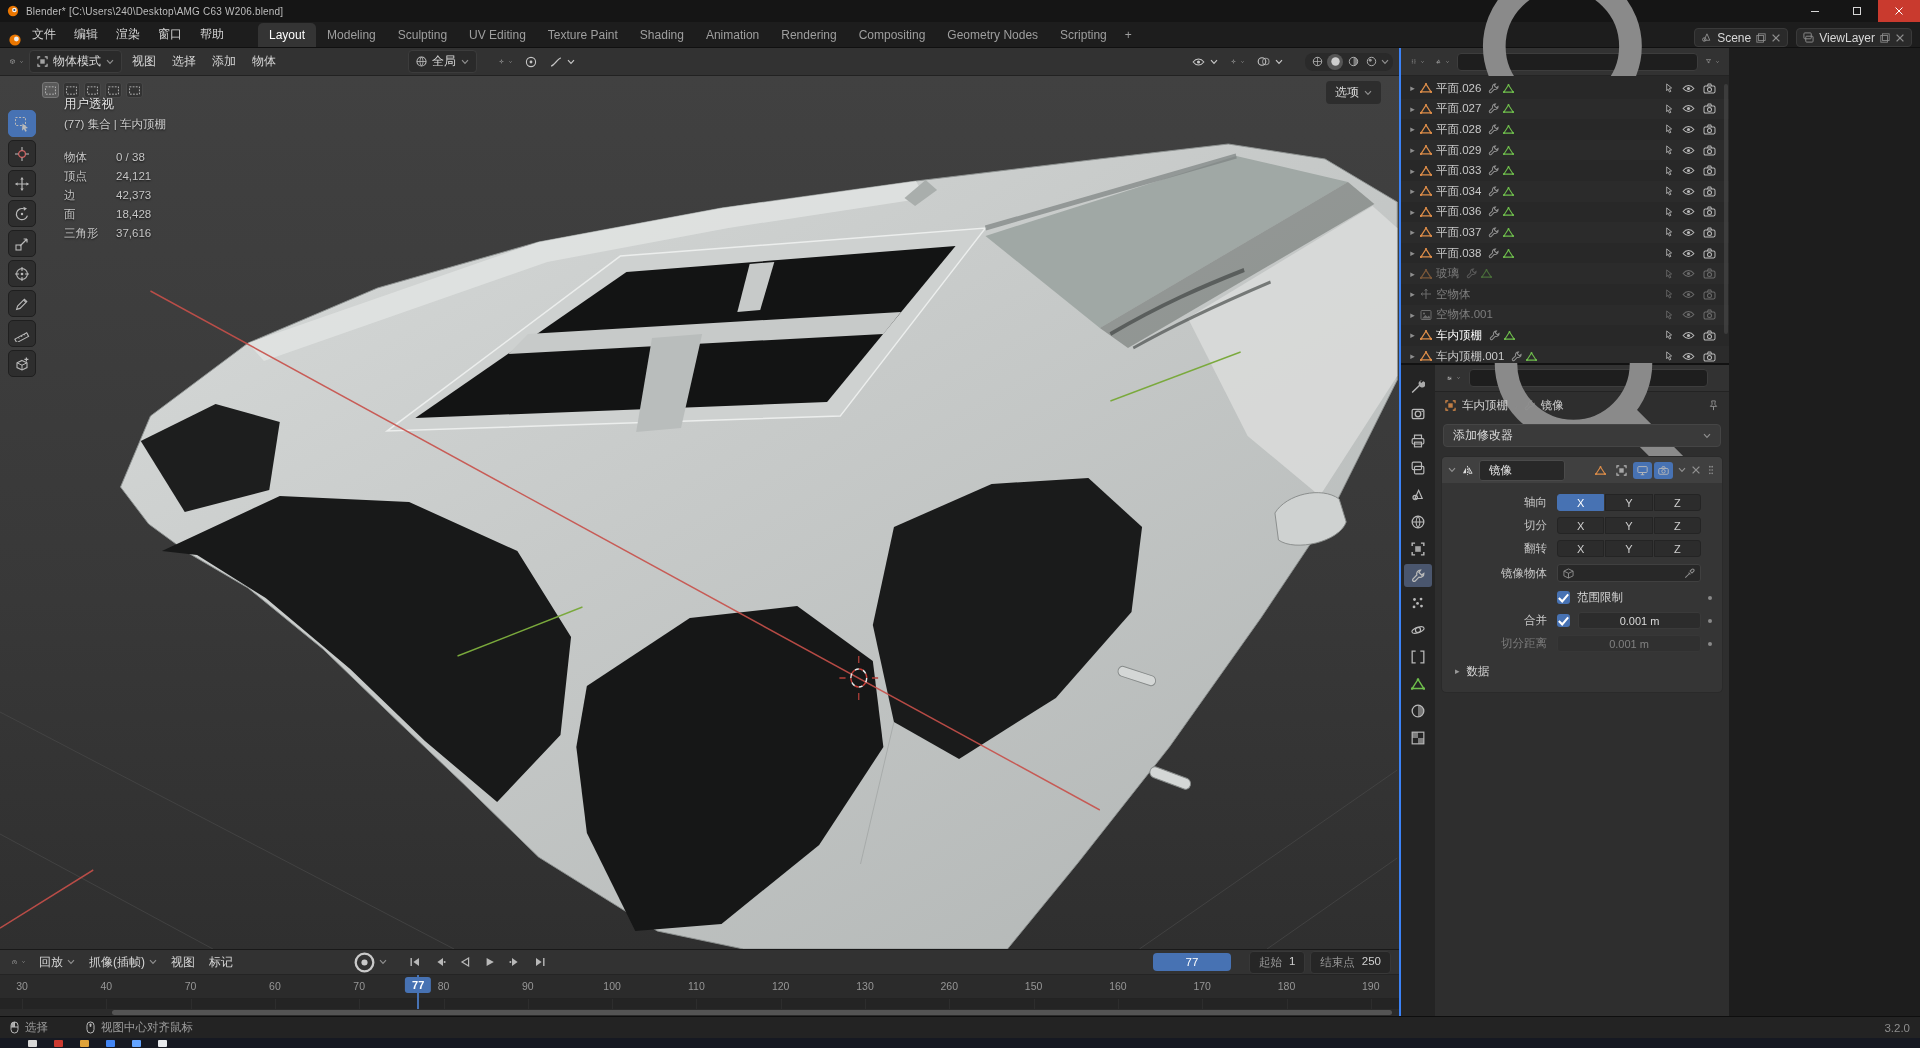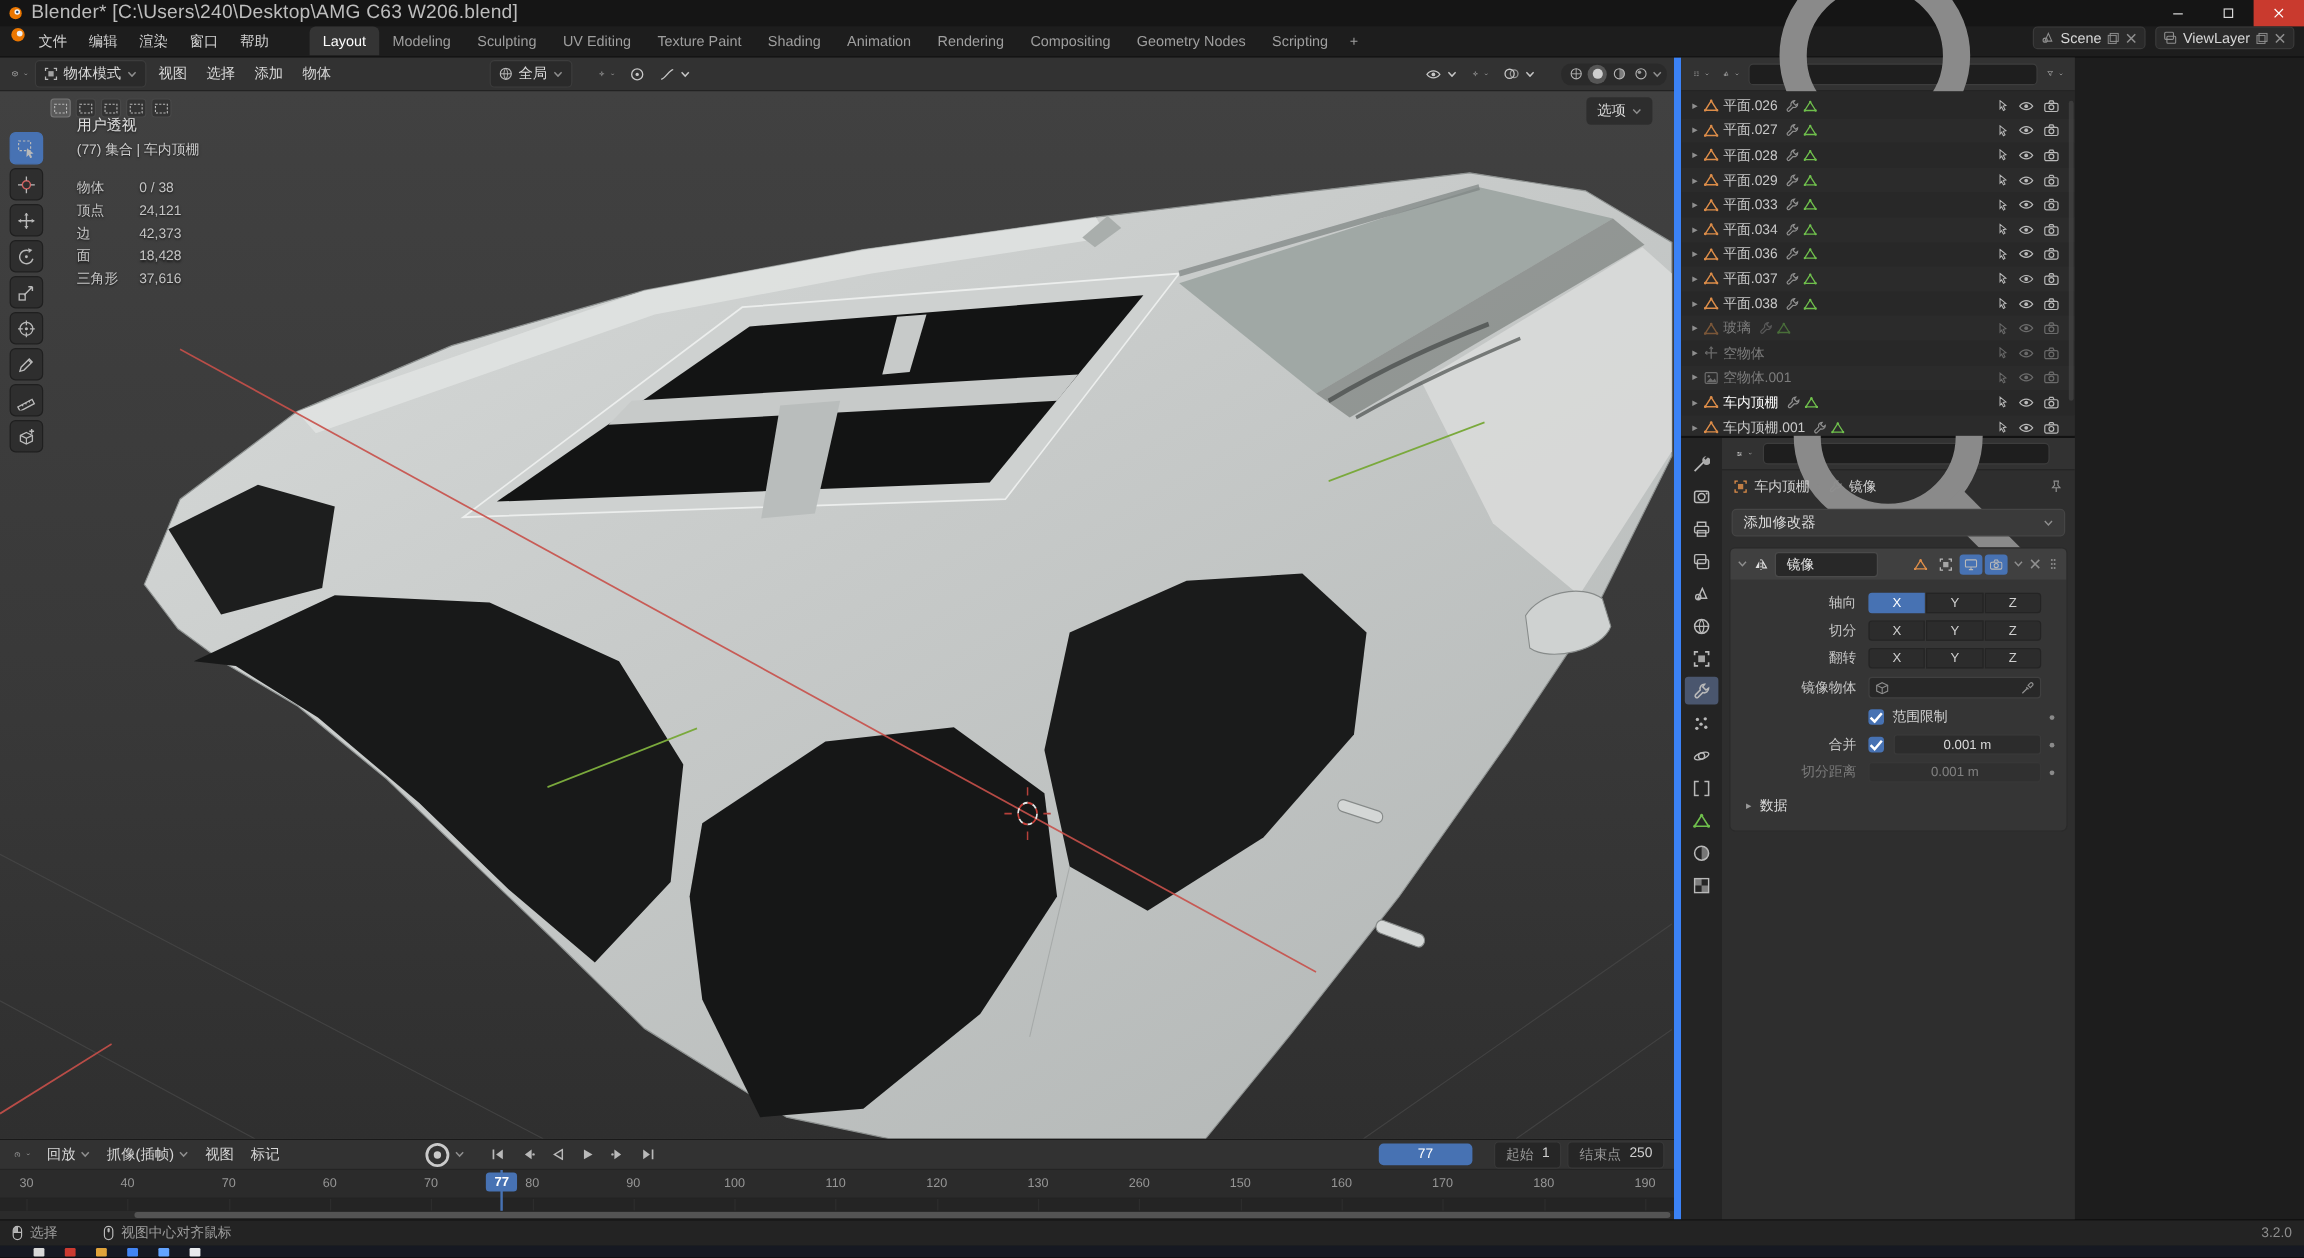--- a/index.html
+++ b/index.html
@@ -8,38 +8,38 @@
        font-family:"Liberation Sans","DejaVu Sans",sans-serif;font-size:12px;color:#cfcfcf;cursor:default}
   .icon{display:inline-flex;width:12px;height:12px;color:#b9b9b9;flex:none}
   .icon svg{display:block;width:100%;height:100%}
   .icon.sm{width:8px;height:6px}
   .icon.i10{width:10px;height:10px}.icon.i11{width:11px;height:11px}.icon.i13{width:13px;height:11px}
   .icon.i14{width:14px;height:14px}.icon.i16{width:16px;height:16px}
   .c-dim{color:#8f8f8f}.c-org{color:#dd8d49}.c-wht{color:#e0e0e0}
 
   
   .titlebar{height:22px;background:#151515;display:flex;align-items:center;gap:7px;padding-left:7px}
-  .win-title{color:#bdbdbd;font-size:16px;letter-spacing:.2px}
+  .win-title{color:#bdbdbd;font-size:10px;letter-spacing:.2px}
   .win-controls{margin-left:auto;display:flex;height:100%}
   .win-btn{width:42px;height:100%;display:flex;align-items:center;justify-content:center;color:#d6d6d6}
   .win-btn.close{background:#c93a2e}
 
   
-  .topbar{height:26px;background:#1d1d1d;border-bottom:1px solid #101010;display:flex;align-items:flex-start;padding:0 8px;gap:1px}
+  .topbar{height:26px;background:#1d1d1d;border-bottom:1px solid #101010;display:flex;align-items:flex-end;padding:0 8px;gap:1px}
   .tmenu{padding:4px 9px;color:#d2d2d2;border-radius:4px}
   #workspaces{display:flex;margin-left:24px}
   .wtab{padding:5px 11px;color:#9f9f9f;border-radius:5px 5px 0 0}
   .wtab.active{background:#343434;color:#fefefe}
   .wtab.addtab{padding:5px 7px}
   .topbar-right{margin-left:auto;display:flex;gap:8px;align-items:center}
   .scene-widget{display:flex;align-items:center;gap:5px;background:#2a2a2a;border:1px solid #3a3a3a;border-radius:4px;padding:1px 6px;height:19px;color:#d8d8d8}
 
   
   .main{display:flex;height:968px}
-  .vp-col{width:1401px;display:flex;flex-direction:column;border-right:6px solid #3b82f6}
+  .vp-col{width:1401px;display:flex;flex-direction:column;border-right:2px solid #3b82f6}
 
   .vp-header{height:28px;background:#323232;border-bottom:1px solid #222;display:flex;align-items:center;padding:0 6px;gap:4px}
   .vmenu{padding:3px 8px;color:#d6d6d6;display:flex;align-items:center;gap:4px}
   .pill{background:#2a2a2a;border:1px solid #3c3c3c;border-radius:4px;padding:2px 7px;display:flex;gap:5px;align-items:center;color:#d8d8d8}
   .iconbtn{display:flex;align-items:center;gap:3px;padding:3px 4px;border-radius:3px;color:#c6c6c6}
   .vph-center,.vph-right{display:flex;align-items:center;gap:5px}
   .vph-left{display:flex;align-items:center;gap:2px}
   .vph-center{margin-left:120px}
   .vph-right{margin-left:auto}
   .shading{display:flex;align-items:center;gap:2px;background:#2a2a2a;border-radius:8px;padding:1px 4px}

